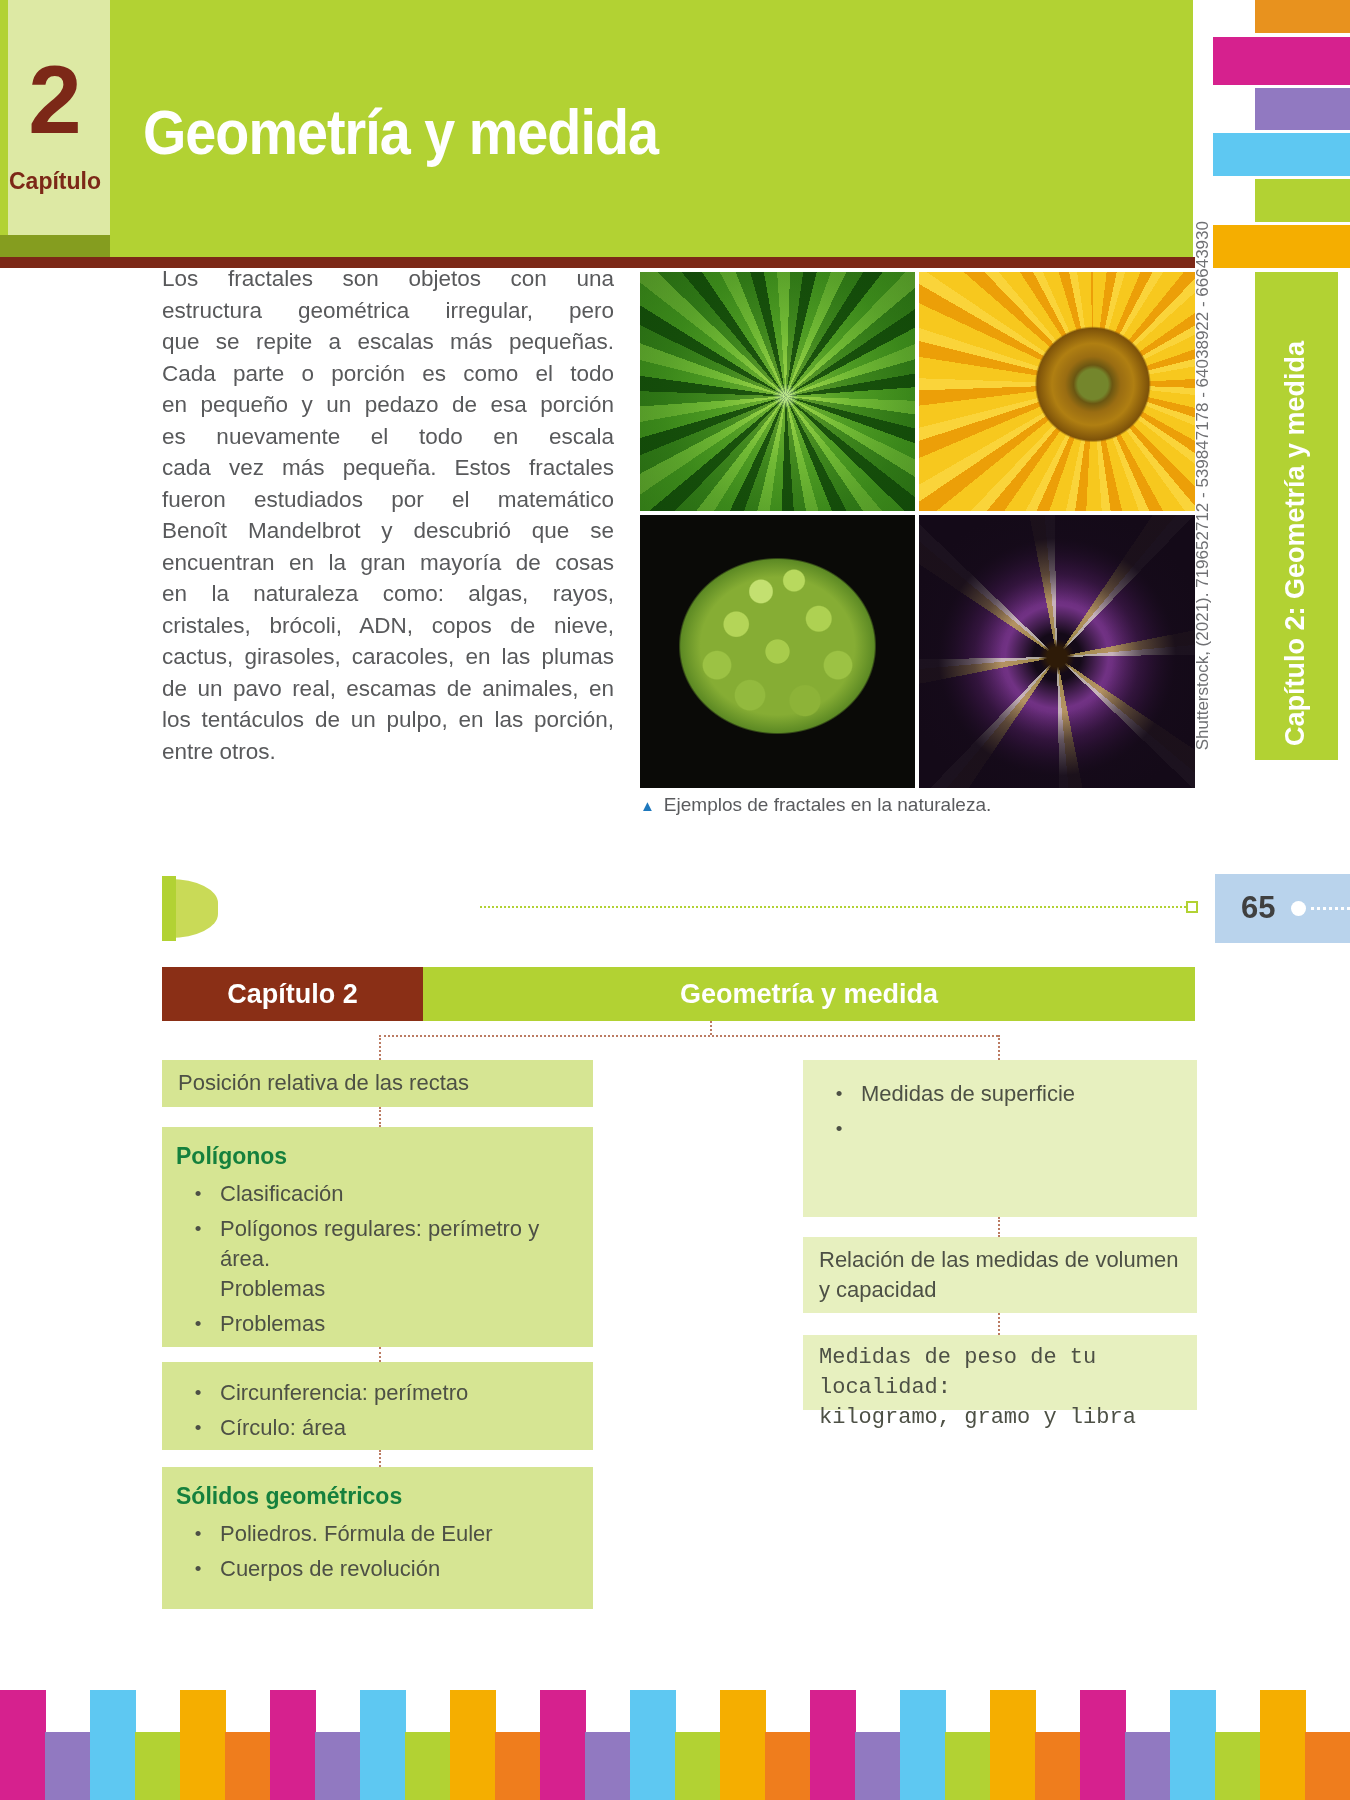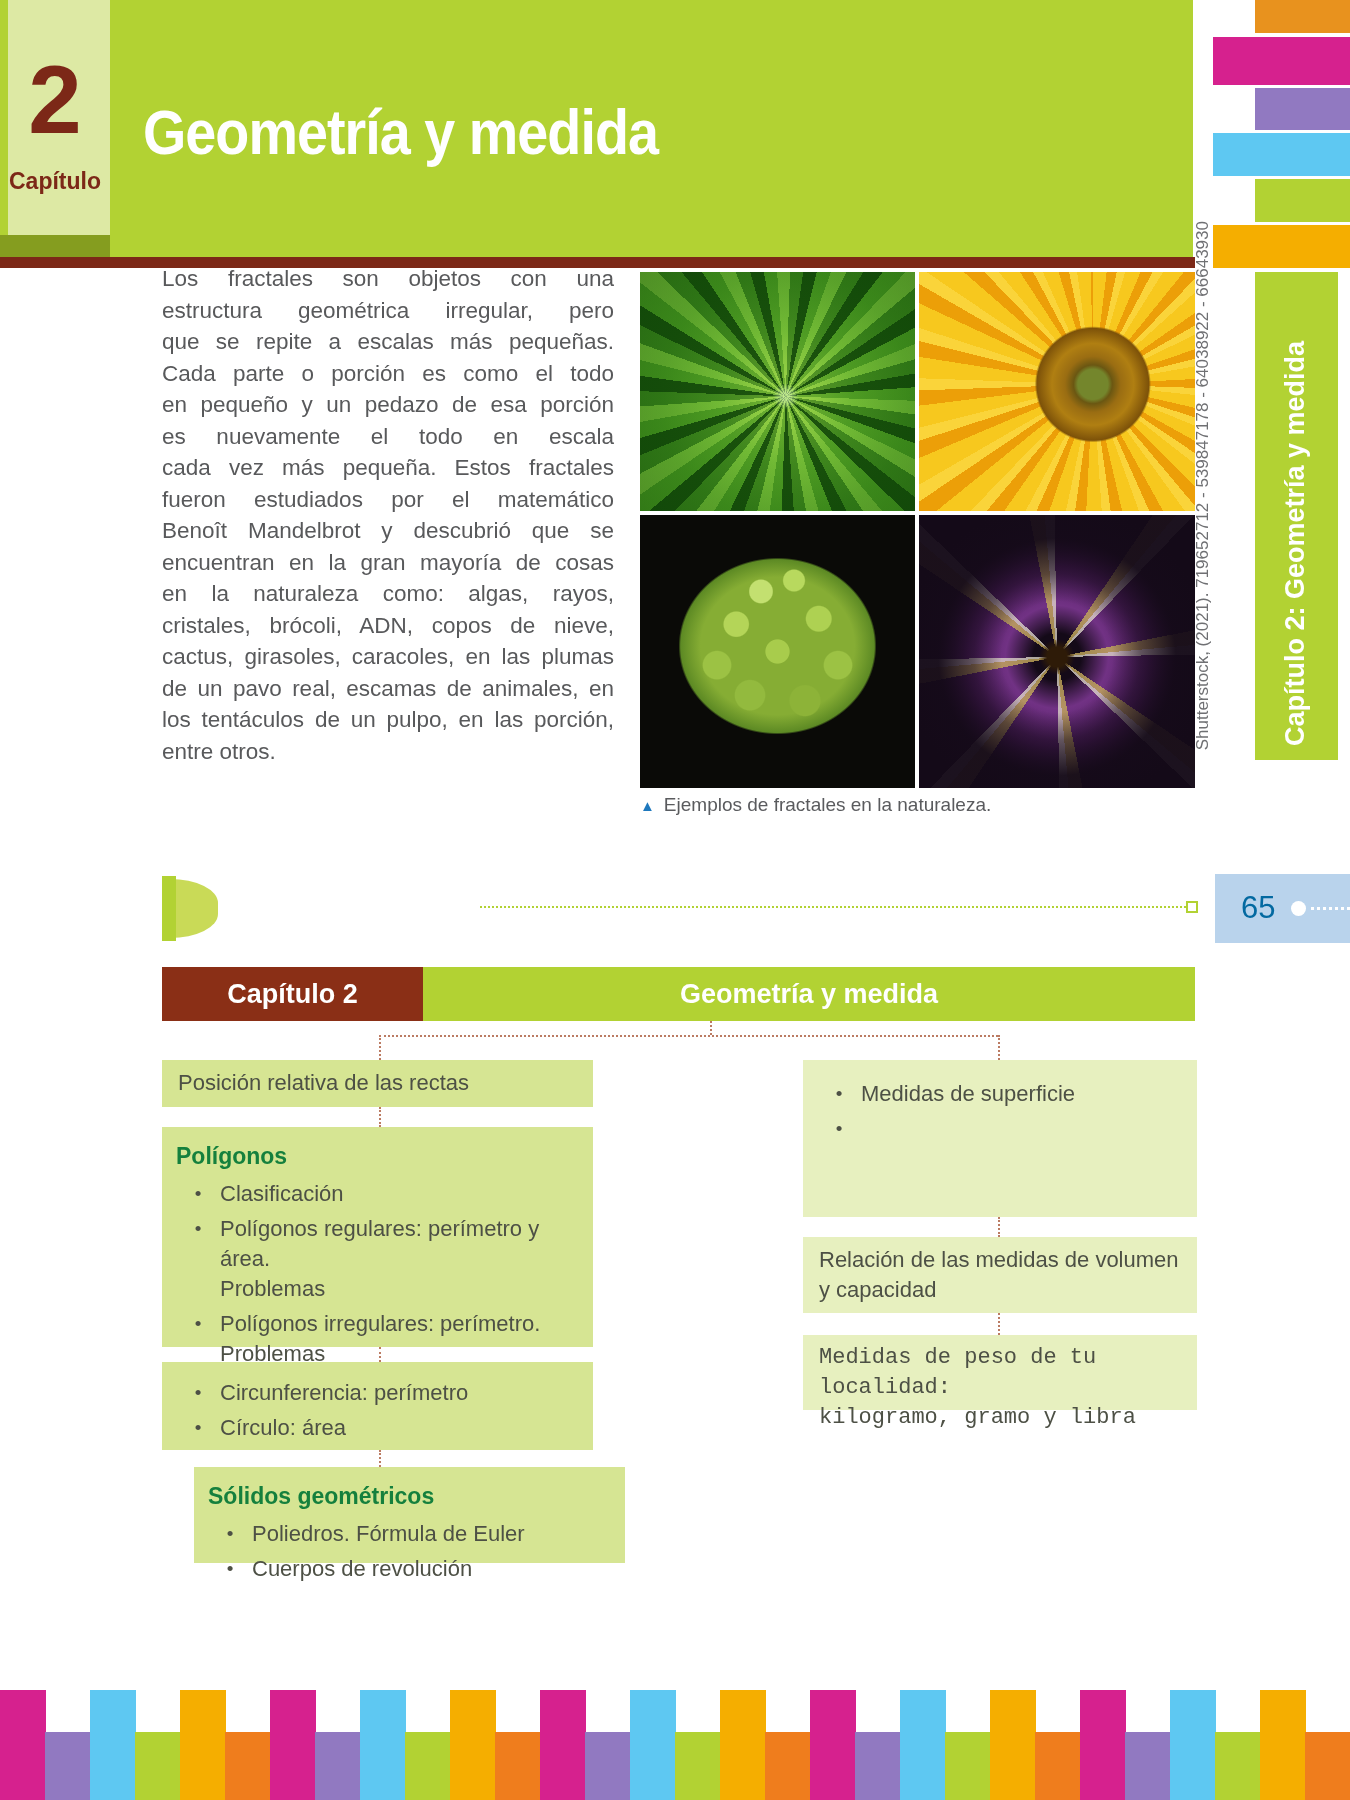--- a/index.html
+++ b/index.html
@@ -87,21 +87,21 @@
   .resume-card{position:absolute;left:186px;top:879px;width:290px;height:60px;background:#ffffff;
       box-shadow:3px 4px 5px rgba(110,110,110,.45);display:flex;align-items:center;justify-content:center;}
   .resume-title{font-size:38px;font-weight:bold;color:#58595b;letter-spacing:-1px;
       transform:scale(.92,1.05);}
   .resume-dotline{position:absolute;left:480px;top:906px;width:706px;border-top:2px dotted #b2d233;}
   .resume-endsquare{position:absolute;left:1186px;top:901px;width:8px;height:8px;
       border:2px solid #b2d233;background:#ffffff;}
 
   
   .page-tab{position:absolute;left:1215px;top:874px;width:135px;height:69px;background:#b9d3ec;}
-  .page-number{position:absolute;left:26px;top:16px;font-size:31px;color:#0369a1;}
+  .page-number{position:absolute;left:26px;top:16px;font-size:31px;color:#404040;font-weight:bold;}
   .page-dot{position:absolute;left:76px;top:27px;width:15px;height:15px;border-radius:50%;background:#ffffff;}
   .page-dots{position:absolute;left:96px;top:33px;width:39px;border-top:3px dotted #ffffff;}
 
   
   .map-header{position:absolute;top:967px;height:54px;display:flex;align-items:center;justify-content:center;
       font-size:27px;font-weight:bold;color:#ffffff;}
   .map-header-left{left:162px;width:261px;background:#8a2f16;}
   .map-header-right{left:423px;width:772px;background:#b2d233;}
 
   .conn{position:absolute;}
@@ -220,21 +220,20 @@
       <div class="item">
         <span class="dot">•</span>
         <div class="lines">
           <div>Polígonos regulares: perímetro y área.</div>
           <div>Problemas</div>
         </div>
       </div>
       <div class="item">
         <span class="dot">•</span>
         <div class="lines">
-          <div>Polígonos irregulares: perímetro.</div>
           <div>Problemas</div>
         </div>
       </div>
     </div>
   </div>
 
   <div class="mapbox leftbox" style="top:1362px;height:88px;">
     <div class="pad" style="padding-top:11px;">
       <div class="item">
         <span class="dot">•</span>
@@ -244,21 +243,21 @@
       </div>
       <div class="item">
         <span class="dot">•</span>
         <div class="lines">
           <div>Círculo: área</div>
         </div>
       </div>
     </div>
   </div>
 
-  <div class="mapbox leftbox" style="top:1467px;height:96px;margin-left:32px;">
+  <div class="mapbox leftbox" style="top:1467px;height:142px;">
     <div class="pad">
       <div class="box-title">Sólidos geométricos</div>
       <div class="item">
         <span class="dot">•</span>
         <div class="lines">
           <div>Poliedros. Fórmula de Euler</div>
         </div>
       </div>
       <div class="item">
         <span class="dot">•</span>

